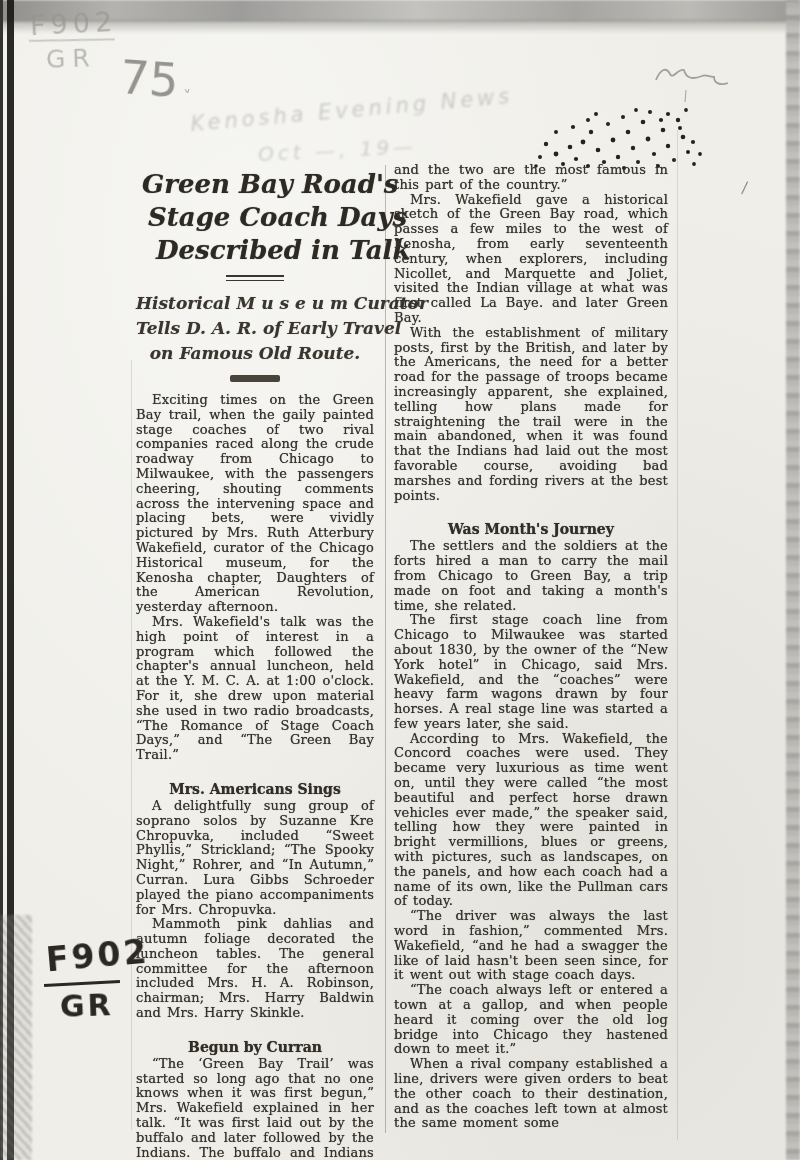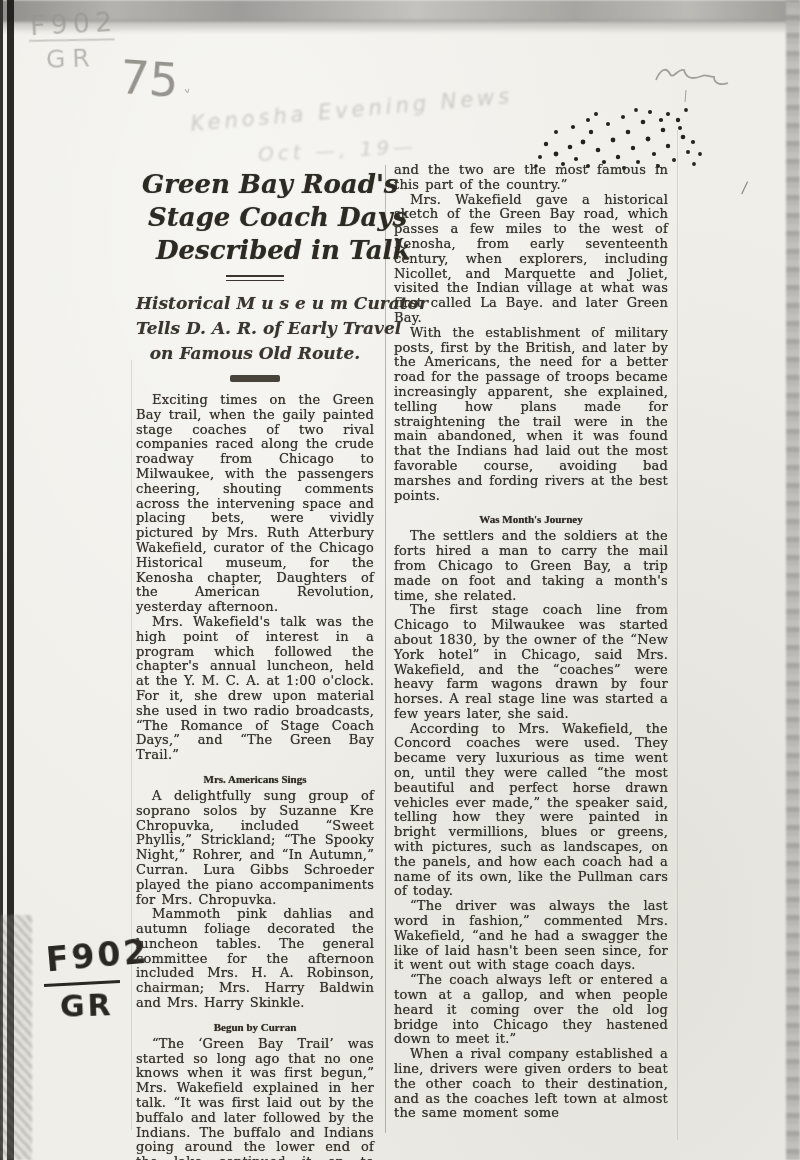--- a/index.html
+++ b/index.html
@@ -46,22 +46,22 @@
   .col-right{position:absolute;left:394px;top:163px;width:274px;}
   .headline-line{font-size:26px;line-height:33px;font-weight:bold;font-style:italic;white-space:nowrap;color:#2d2a24;text-shadow:0 0 1px rgba(45,40,33,.55);}
   .hl-1{padding-left:6px;}.hl-2{padding-left:12px;}.hl-3{padding-left:20px;}
   .divider-double{width:58px;height:3px;margin:8px auto 10px;border-top:2px solid #3a362f;border-bottom:1px solid #3a362f;}
   .subhead-line{font-size:17px;line-height:25px;font-style:italic;font-weight:bold;text-align:center;color:#3a362f;text-shadow:0 0 1px rgba(50,45,38,.4);white-space:nowrap;}
   .divider-smudge{width:50px;height:7px;margin:9px auto 11px;background:#49443b;border-radius:2px;filter:blur(.6px);}
   .body-copy{text-align:justify;}
   .para{margin:0;font-size:13px;line-height:14.8px;letter-spacing:.2px;word-spacing:1.6px;
     text-indent:16px;color:#37332c;text-shadow:0 0 .7px rgba(45,40,32,.75);}
   .para.cont{text-indent:0;}
-  .subhead{margin:8px 0 2px;font-size:11px;line-height:16px;font-weight:bold;text-align:center;text-indent:0;
-    color:#322e27;text-shadow:0 0 .8px rgba(45,40,32,.8);font-family:Liberation Serif, serif;}
+  .subhead{margin:18px 0 2px;font-size:14px;line-height:16px;font-weight:bold;text-align:center;text-indent:0;
+    color:#322e27;text-shadow:0 0 .8px rgba(45,40,32,.8);}
   .dots-svg{position:absolute;left:528px;top:102px;}
   .squiggle-svg{position:absolute;left:648px;top:50px;}
 </style>
 </head>
 <body>
 
 <div class="page">
 
   <div class="edge-top"></div>
   <div class="edge-top-fade"></div>

